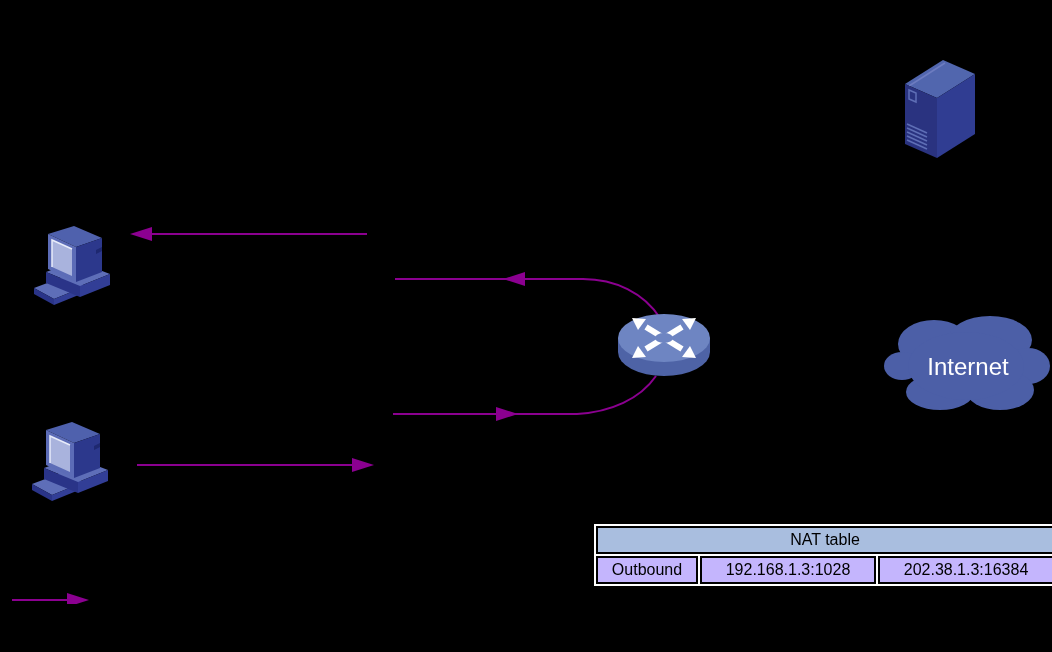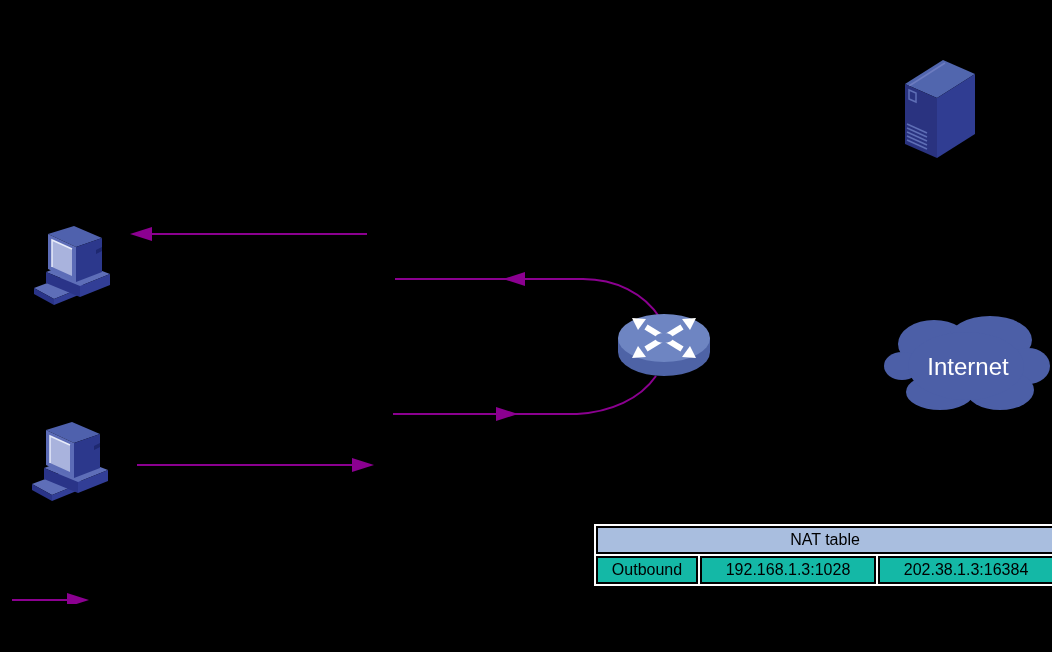--- a/index.html
+++ b/index.html
@@ -25,21 +25,21 @@
     border-spacing:2px;
     background:#ffffff;
     table-layout:fixed;
     font-family:"Liberation Sans",sans-serif;
     font-size:16px;
     color:#000;
     text-align:center;
   }
   table.nat-table td{
     border:2px solid #000;
-    background:#14b8a6;
+    background:#c4b5fd;
     height:24px;
     padding:0 2px;
     overflow:hidden;
     white-space:nowrap;
   }
   table.nat-table td.hdr{background:#A9BEDF;}
 </style>
 </head>
 <body>
 

